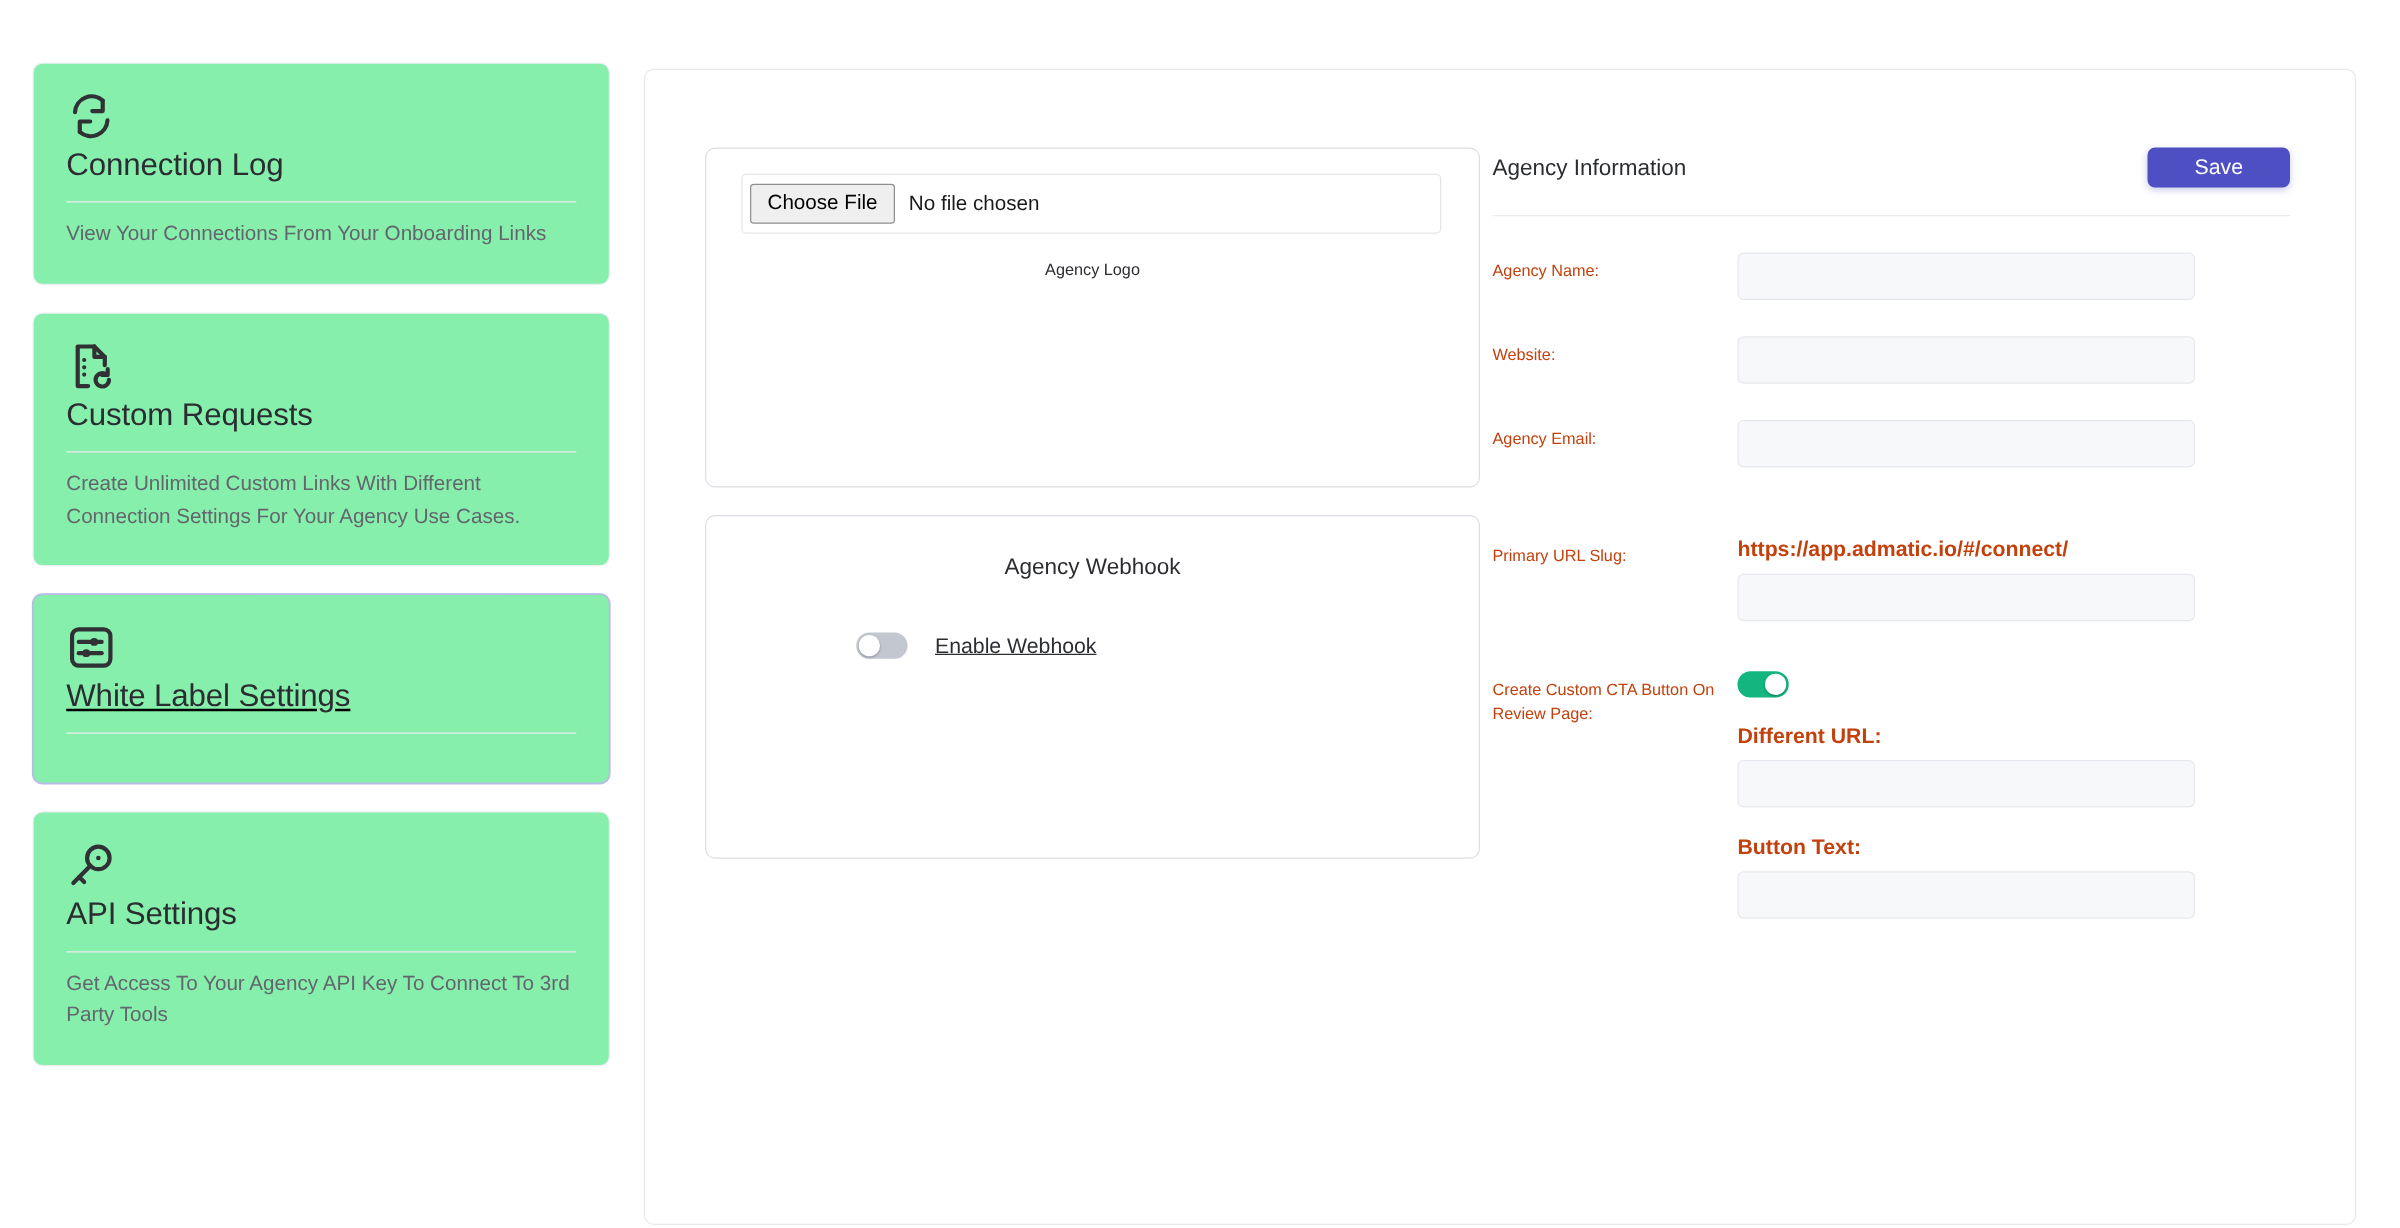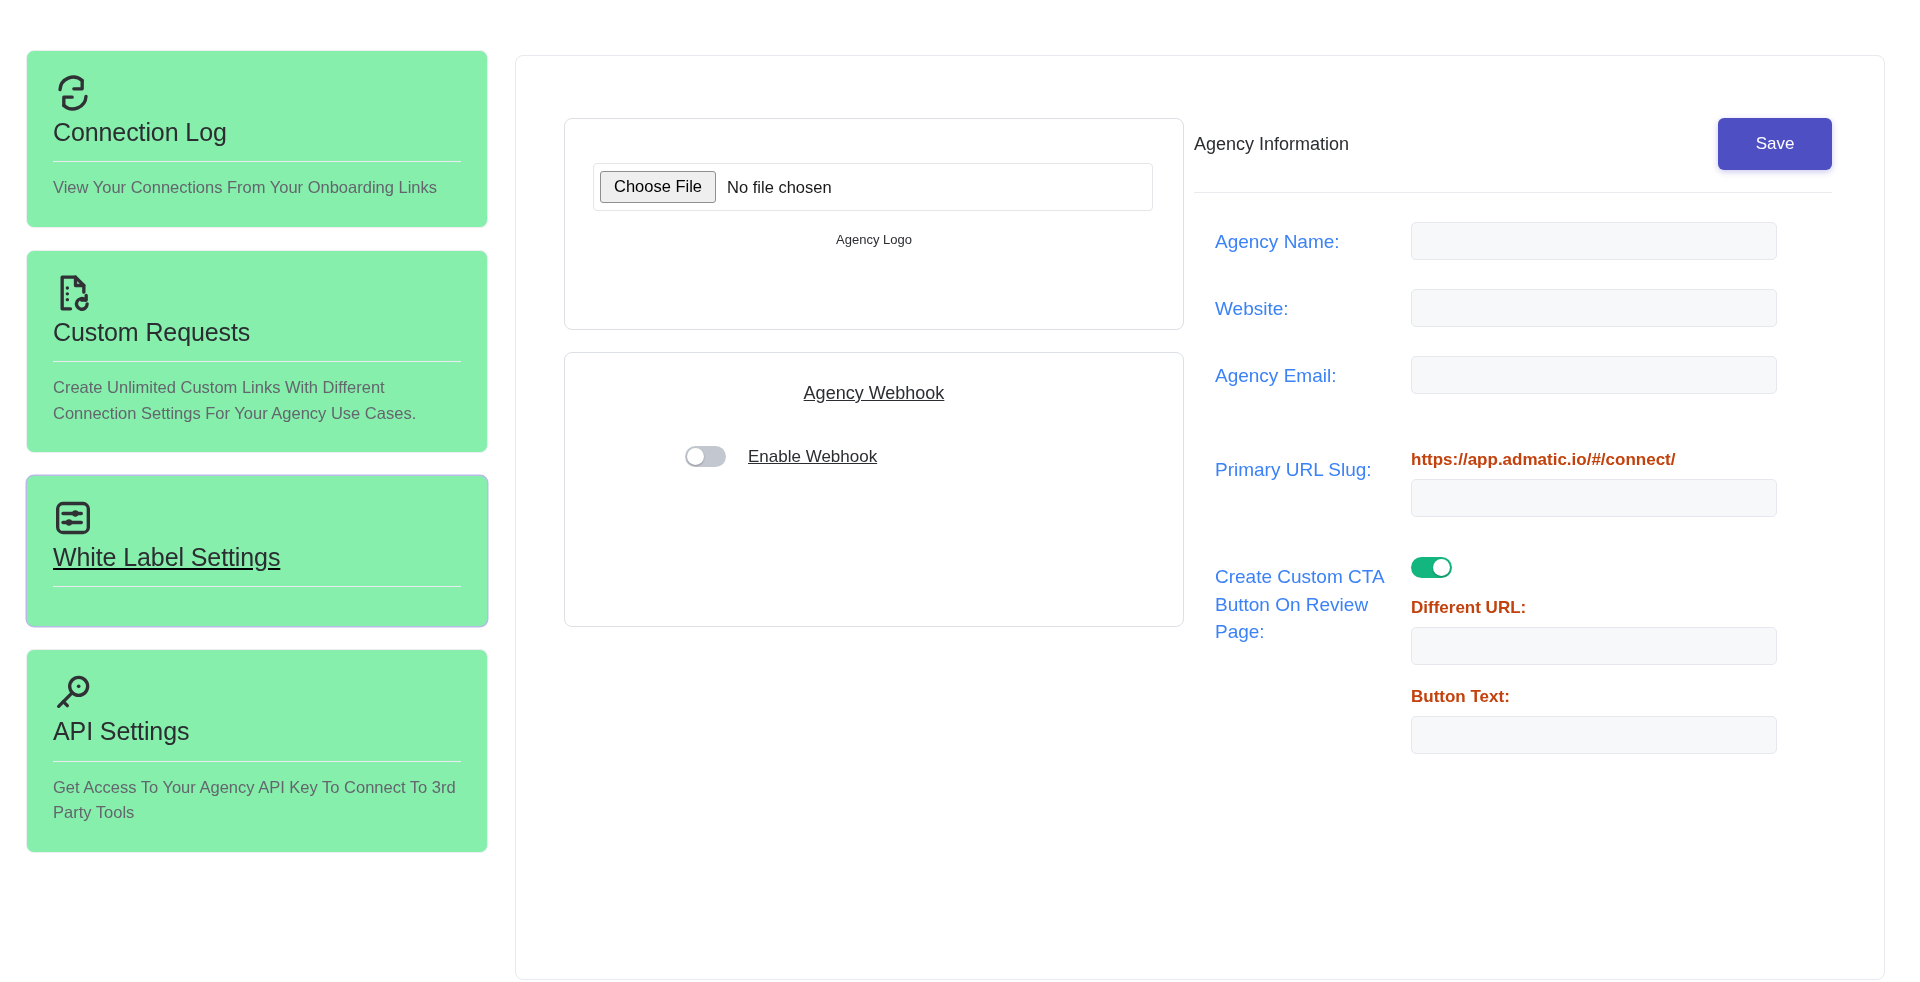--- a/index.html
+++ b/index.html
@@ -97,22 +97,22 @@
   }
 
   .box {
     width: 620px;
     border: 1px solid #dcdfe4;
     border-radius: 8px;
     background: #ffffff;
   }
 
   .box-logo {
-    height: 212px;
-    padding: 44px 28px 0 28px;
+    height: 272px;
+    padding: 20px 28px 0 28px;
   }
 
   .file-row {
     width: 560px;
     height: 48px;
     border: 1px solid #e4e6ea;
     border-radius: 4px;
     background: #ffffff;
     display: flex;
     align-items: center;
@@ -146,21 +146,20 @@
   .box-webhook {
     margin-top: 22px;
     height: 275px;
     padding: 30px 28px 0 28px;
   }
   .webhook-title {
     text-align: center;
     font-size: 18px;
     color: #2b2d31;
     margin: 0 0 42px 0;
-    text-decoration: underline;
   }
   .webhook-row {
     display: flex;
     align-items: center;
     padding-left: 92px;
   }
   .webhook-label {
     font-size: 17px;
     color: #2b2d31;
     margin-left: 22px;
@@ -207,40 +206,39 @@
   .info-title {
     font-size: 18px;
     color: #2b2d31;
   }
   .save-btn {
     background: #4f4fc4;
     color: #ffffff;
     border: none;
     border-radius: 6px;
     width: 114px;
-    height: 52px;
+    height: 32px;
     font-size: 17px;
     font-family: "Liberation Sans", sans-serif;
     cursor: pointer;
     box-shadow: 0 2px 6px rgba(79,79,196,.30);
   }
 
   .field-row {
     display: flex;
     align-items: flex-start;
     margin-top: 29px;
   }
   .field-label {
     width: 196px;
     flex: 0 0 196px;
-    font-size: 19px;
-    color: #3b82f6;
+    font-size: 13px;
+    color: #c2410c;
     line-height: 1.45;
     padding-top: 6px;
-    margin-left: 21px;
   }
   .field-ctrl { flex: 1; }
   .txt-input {
     display: block;
     width: 366px;
     height: 38px;
     background: #f7f8fa;
     border: 1px solid #e6e8ed;
     border-radius: 5px;
     outline: none;

